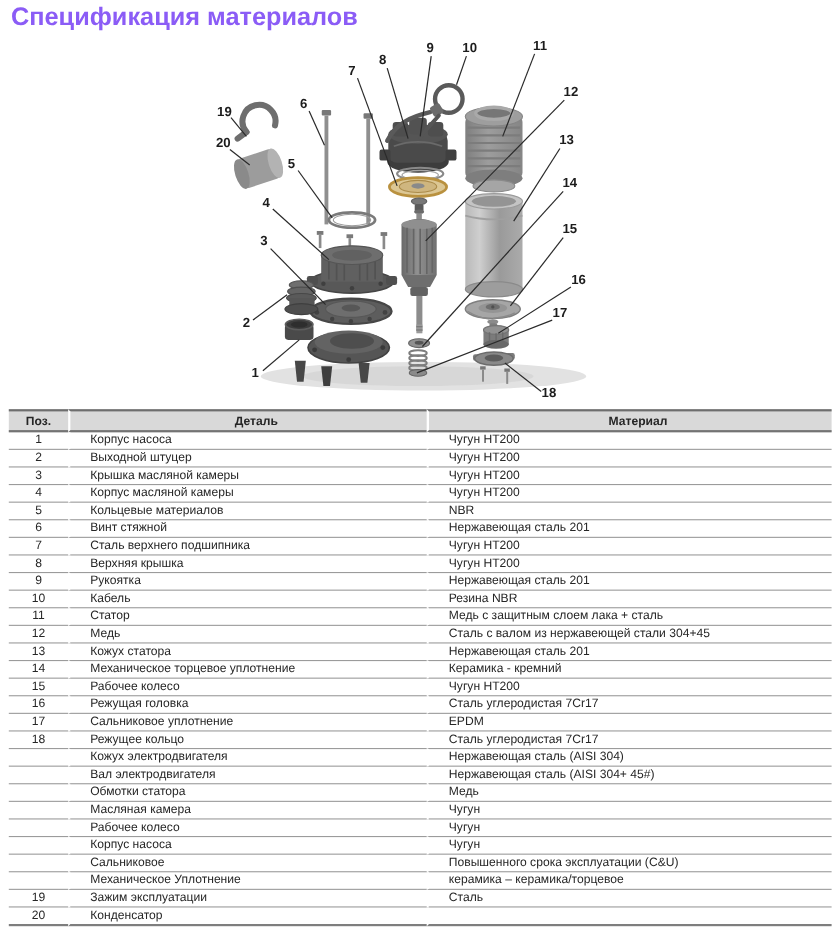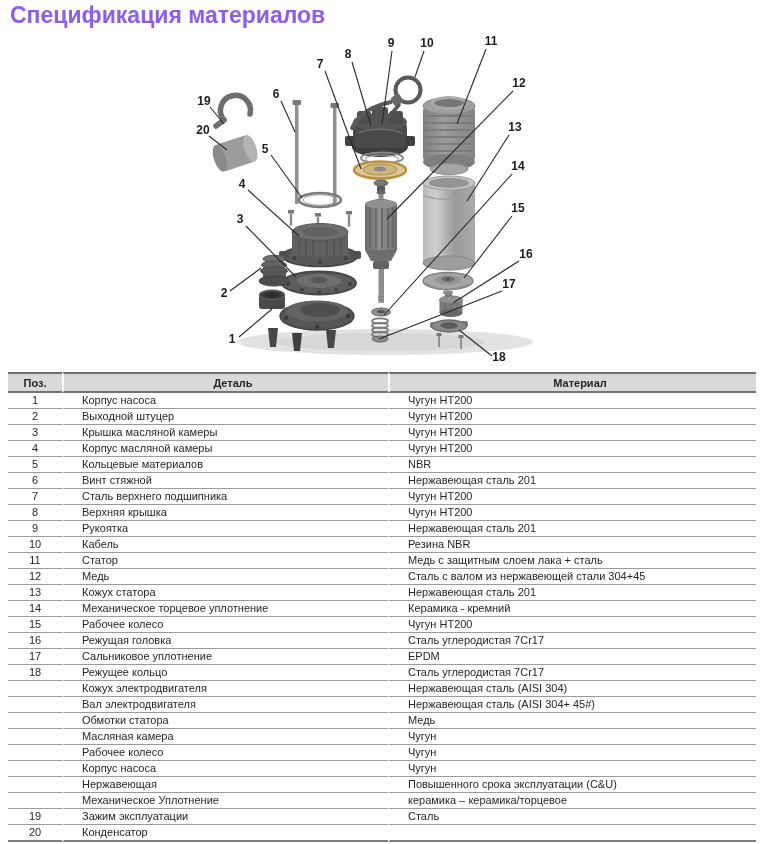--- a/index.html
+++ b/index.html
@@ -411,21 +411,21 @@
           <td>Рабочее колесо</td>
           <td>Чугун</td>
         </tr>
         <tr>
           <td class="pos"></td>
           <td>Корпус насоса</td>
           <td>Чугун</td>
         </tr>
         <tr>
           <td class="pos"></td>
-          <td>Нержавеющая</td>
+          <td>Сальниковое</td>
           <td>Повышенного срока эксплуатации (C&amp;U)</td>
         </tr>
         <tr>
           <td class="pos"></td>
           <td>Механическое Уплотнение</td>
           <td>керамика – керамика/торцевое</td>
         </tr>
         <tr>
           <td class="pos">19</td>
           <td>Зажим эксплуатации</td>

